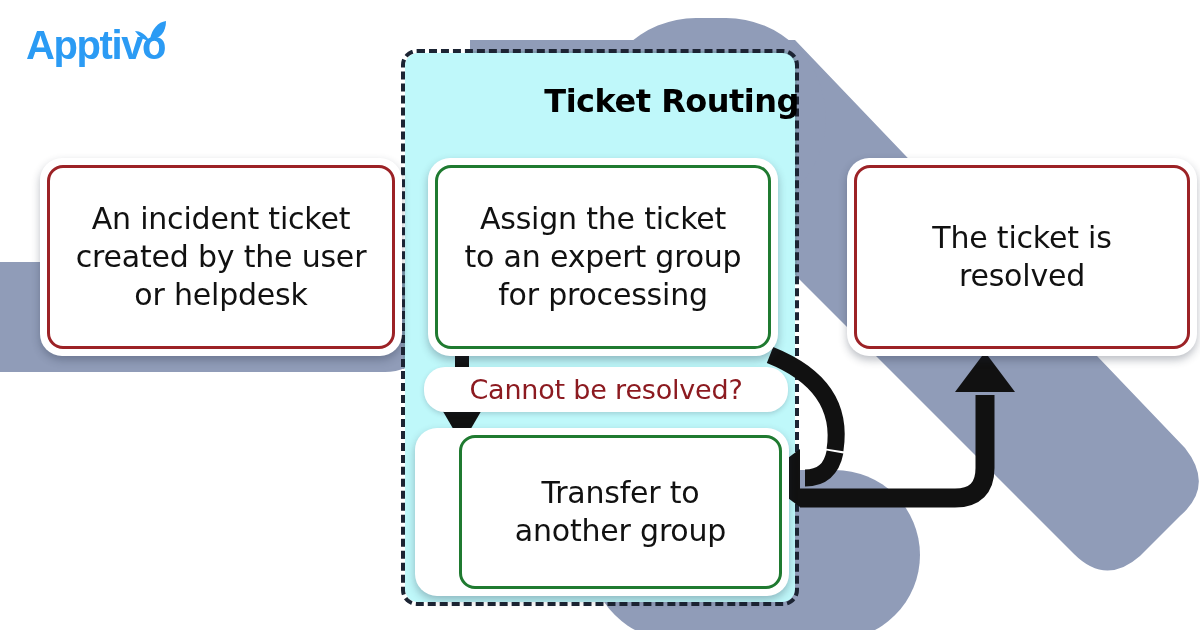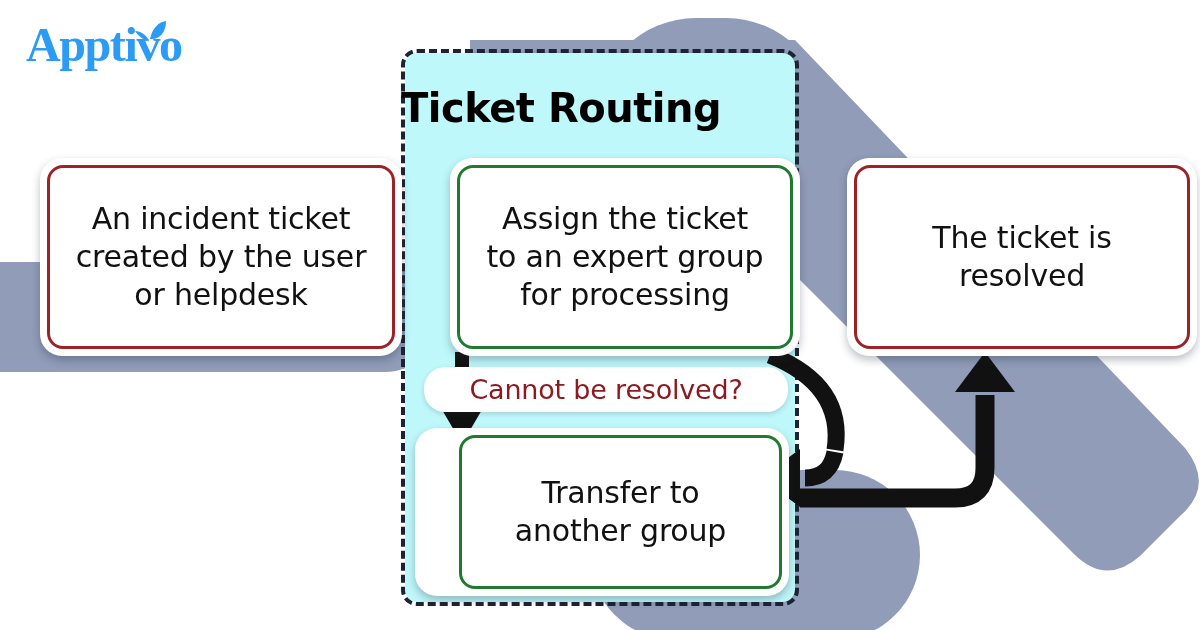--- a/index.html
+++ b/index.html
@@ -30,22 +30,22 @@
 
   
   #logo {
     position: absolute;
     left: 26px;
     top: 18px;
     width: 190px;
     height: 54px;
   }
   #logo .logo-text {
-    font-family: Liberation Serif, serif;
-    font-size: 48px;
+    font-family: Liberation Sans, sans-serif;
+    font-size: 40px;
     font-weight: 700;
     letter-spacing: -1.4px;
     color: #2B9BF4;
     line-height: 54px;
     white-space: nowrap;
   }
   #logo .leaf {
     position: absolute;
     left: 107px;
     top: 2px;
@@ -71,28 +71,27 @@
     width: 390px;
     height: 549px;
     background: #BFF8FA;
     border-radius: 13px;
   }
   #panel-title {
     position: absolute;
     left: 401px;
     top: 75px;
     width: 398px;
-    text-align: left;
+    text-align: right;
     font-family: "DejaVu Sans", sans-serif;
-    font-size: 40px;
+    font-size: 32px;
     font-weight: 700;
     color: #000000;
     letter-spacing: -0.5px;
     line-height: 52px;
-    margin-top: 7px;
   }
 
   
   .node {
     position: absolute;
     background: #ffffff;
     border-radius: 22px;
     box-shadow: 0 4px 9px rgba(30,40,60,0.30);
     box-sizing: border-box;
     padding: 7px;
@@ -114,21 +113,21 @@
     font-size: 30px;
     line-height: 38px;
     color: #111111;
     letter-spacing: -0.2px;
     padding: 0 10px;
   }
   .border-red  .node-inner { border: 3px solid #9C2226; }
   .border-green .node-inner { border: 3px solid #1F7A30; }
 
   #node-incident  { left: 40px;  top: 158px; width: 362px; height: 198px; }
-  #node-assign    { left: 428px; top: 158px; width: 350px; height: 198px; margin-left: 22px; }
+  #node-assign    { left: 428px; top: 158px; width: 350px; height: 198px; }
   #node-resolved  { left: 828px; top: 158px; width: 350px; height: 198px; margin-left: 19px; }
   #node-transfer  { left: 415px; top: 428px; width: 374px; height: 168px; padding-left: 44px; }
 
   
   #edge-label {
     position: absolute;
     left: 424px;
     top: 367px;
     width: 364px;
     height: 45px;

